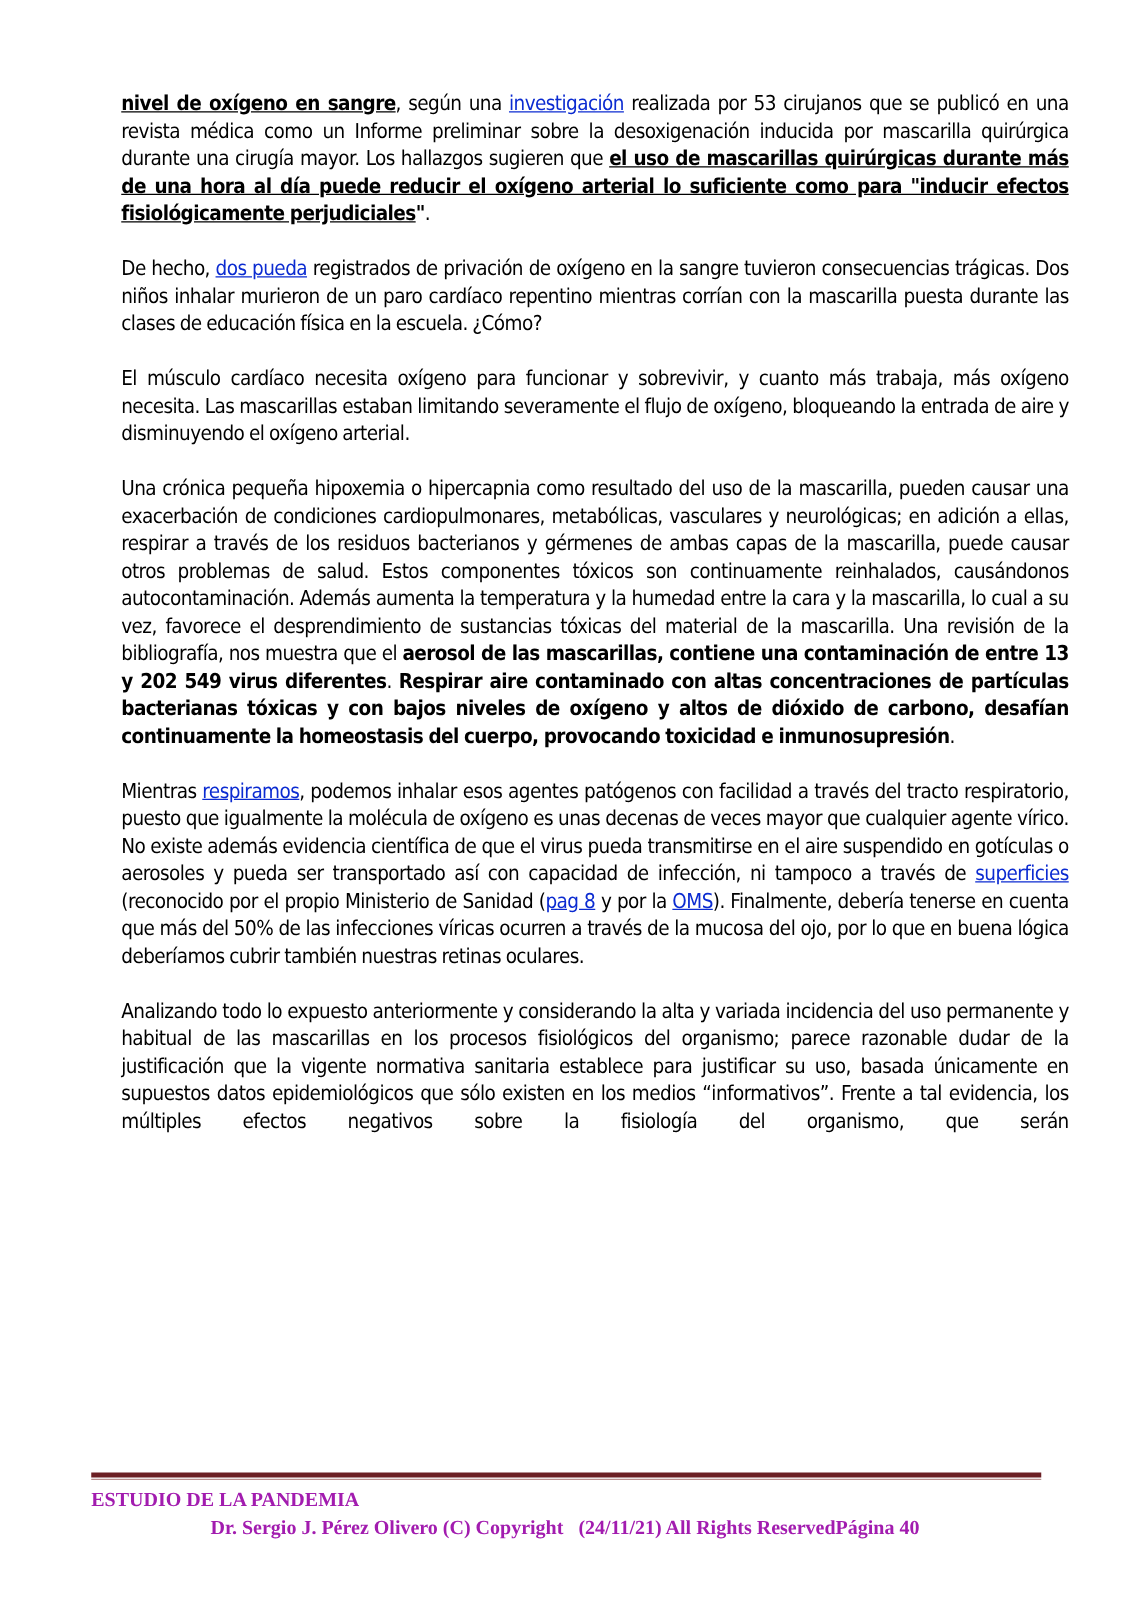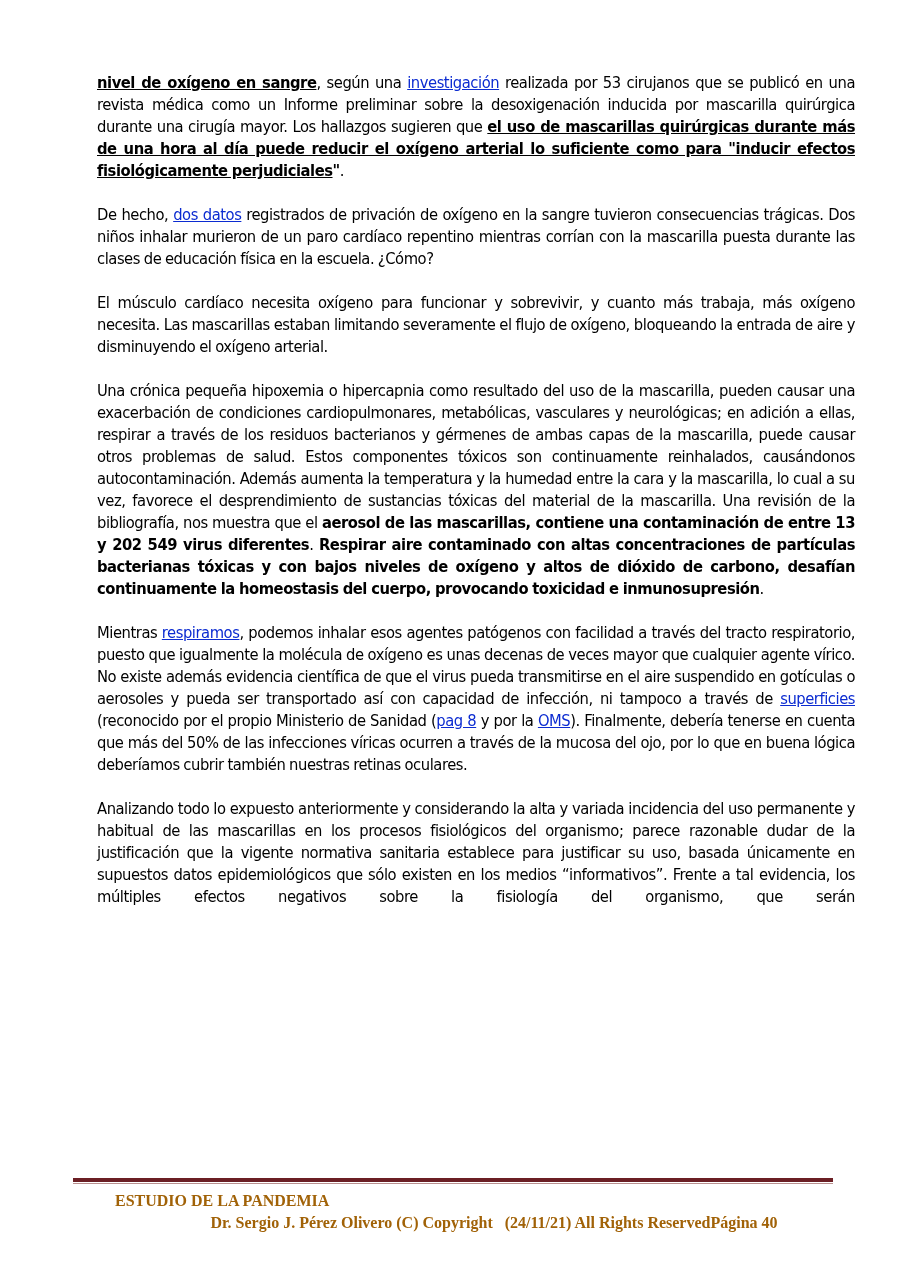--- a/index.html
+++ b/index.html
@@ -57,34 +57,33 @@
     }
     .footer {
       position: absolute;
       left: 73px;
       top: 1190px;
       width: 758px;
       font-family: "Liberation Serif", serif;
       font-weight: bold;
       font-size: 16px;
       line-height: 22px;
-      color: #a16207;
-      margin-left: 42px;
+      color: #a21caf;
     }
     .footer-row { display: flex; justify-content: center; }
     .footer .title { display: block; }
   </style>
 </head>
 <body>
 
 <div class="page">
 
   <p class="para"><span class="bu">nivel de oxígeno en sangre</span><span>, según una </span><a class="link">investigación</a><span> realizada por 53 cirujanos que se publicó en una revista médica como un Informe preliminar sobre la desoxigenación inducida por mascarilla quirúrgica durante una cirugía mayor. Los hallazgos sugieren que </span><span class="bu">el uso de mascarillas quirúrgicas durante más de una hora al día puede reducir el oxígeno arterial lo suficiente como para "inducir efectos fisiológicamente perjudiciales</span><b>"</b><span>.</span></p>
 
-  <p class="para"><span>De hecho, </span><a class="link">dos datos</a><span> registrados de privación de oxígeno en la sangre tuvieron consecuencias trágicas. Dos niños inhalar murieron de un paro cardíaco repentino mientras corrían con la mascarilla puesta durante las clases de educación física en la escuela. ¿Cómo?</span></p>
+  <p class="para"><span>De hecho, </span><a class="link">dos pueda</a><span> registrados de privación de oxígeno en la sangre tuvieron consecuencias trágicas. Dos niños inhalar murieron de un paro cardíaco repentino mientras corrían con la mascarilla puesta durante las clases de educación física en la escuela. ¿Cómo?</span></p>
 
   <p class="para"><span>El músculo cardíaco necesita oxígeno para funcionar y sobrevivir, y cuanto más trabaja, más oxígeno necesita. Las mascarillas estaban limitando severamente el flujo de oxígeno, bloqueando la entrada de aire y disminuyendo el oxígeno arterial.</span></p>
 
   <p class="para"><span>Una crónica pequeña hipoxemia o hipercapnia como resultado del uso de la mascarilla, pueden causar una exacerbación de condiciones cardiopulmonares, metabólicas, vasculares y neurológicas; en adición a ellas, respirar a través de los residuos bacterianos y gérmenes de ambas capas de la mascarilla, puede causar otros problemas de salud. Estos componentes tóxicos son continuamente reinhalados, causándonos autocontaminación. Además aumenta la temperatura y la humedad entre la cara y la mascarilla, lo cual a su vez, favorece el desprendimiento de sustancias tóxicas del material de la mascarilla. Una revisión de la bibliografía, nos muestra que el </span><b>aerosol de las mascarillas, contiene una contaminación de entre 13 y 202 549 virus diferentes</b><span>. </span><b>Respirar aire contaminado con altas concentraciones de partículas bacterianas tóxicas y con bajos niveles de oxígeno y altos de dióxido de carbono, desafían continuamente la homeostasis del cuerpo, provocando toxicidad e inmunosupresión</b><span>.</span></p>
 
   <p class="para"><span>Mientras </span><a class="link">respiramos</a><span>, podemos inhalar esos agentes patógenos con facilidad a través del tracto respiratorio, puesto que igualmente la molécula de oxígeno es unas decenas de veces mayor que cualquier agente vírico. No existe además evidencia científica de que el virus pueda transmitirse en el aire suspendido en gotículas o aerosoles y pueda ser transportado así con capacidad de infección, ni tampoco a través de </span><a class="link">superficies</a><span> (reconocido por el propio Ministerio de Sanidad (</span><a class="link">pag 8</a><span> y por la </span><a class="link">OMS</a><span>). Finalmente, debería tenerse en cuenta que más del 50% de las infecciones víricas ocurren a través de la mucosa del ojo, por lo que en buena lógica deberíamos cubrir también nuestras retinas oculares.</span></p>
 
   <p class="para bold-para" style="text-align-last: justify;"><span>Analizando todo lo expuesto anteriormente y considerando la alta y variada incidencia del uso permanente y habitual de las mascarillas en los procesos fisiológicos del organismo; parece razonable dudar de la justificación que la vigente normativa sanitaria establece para justificar su uso, basada únicamente en supuestos datos epidemiológicos que sólo existen en los medios “informativos”. Frente a tal evidencia, los múltiples efectos negativos sobre la fisiología del organismo, que serán</span></p>
 
 </div>

